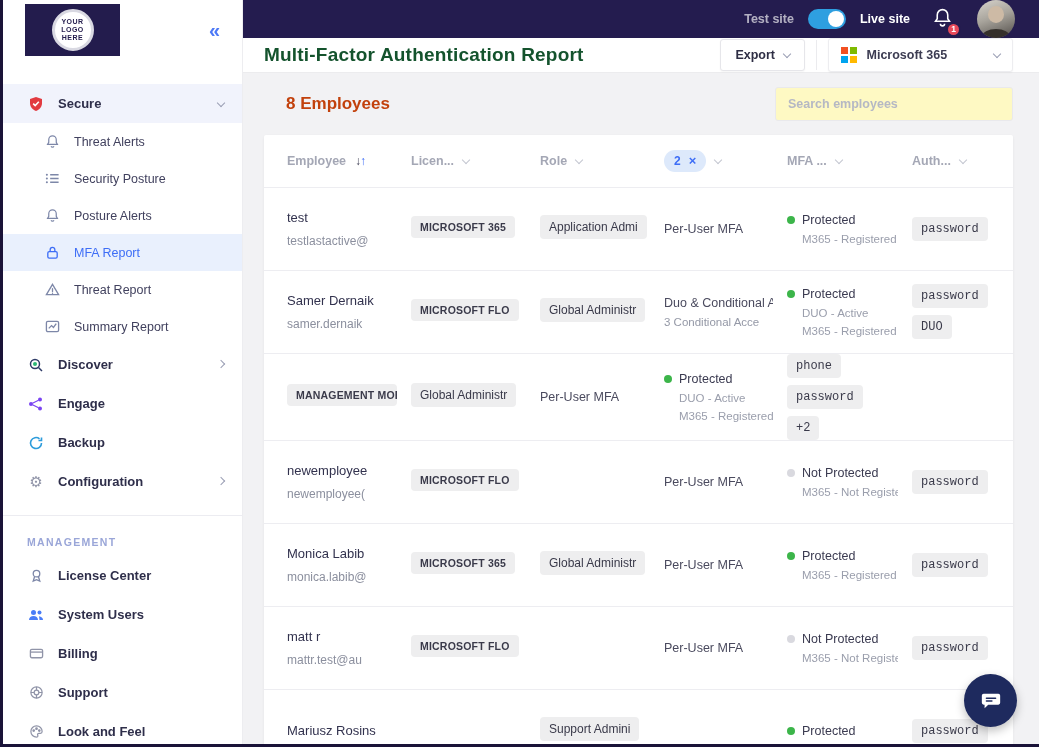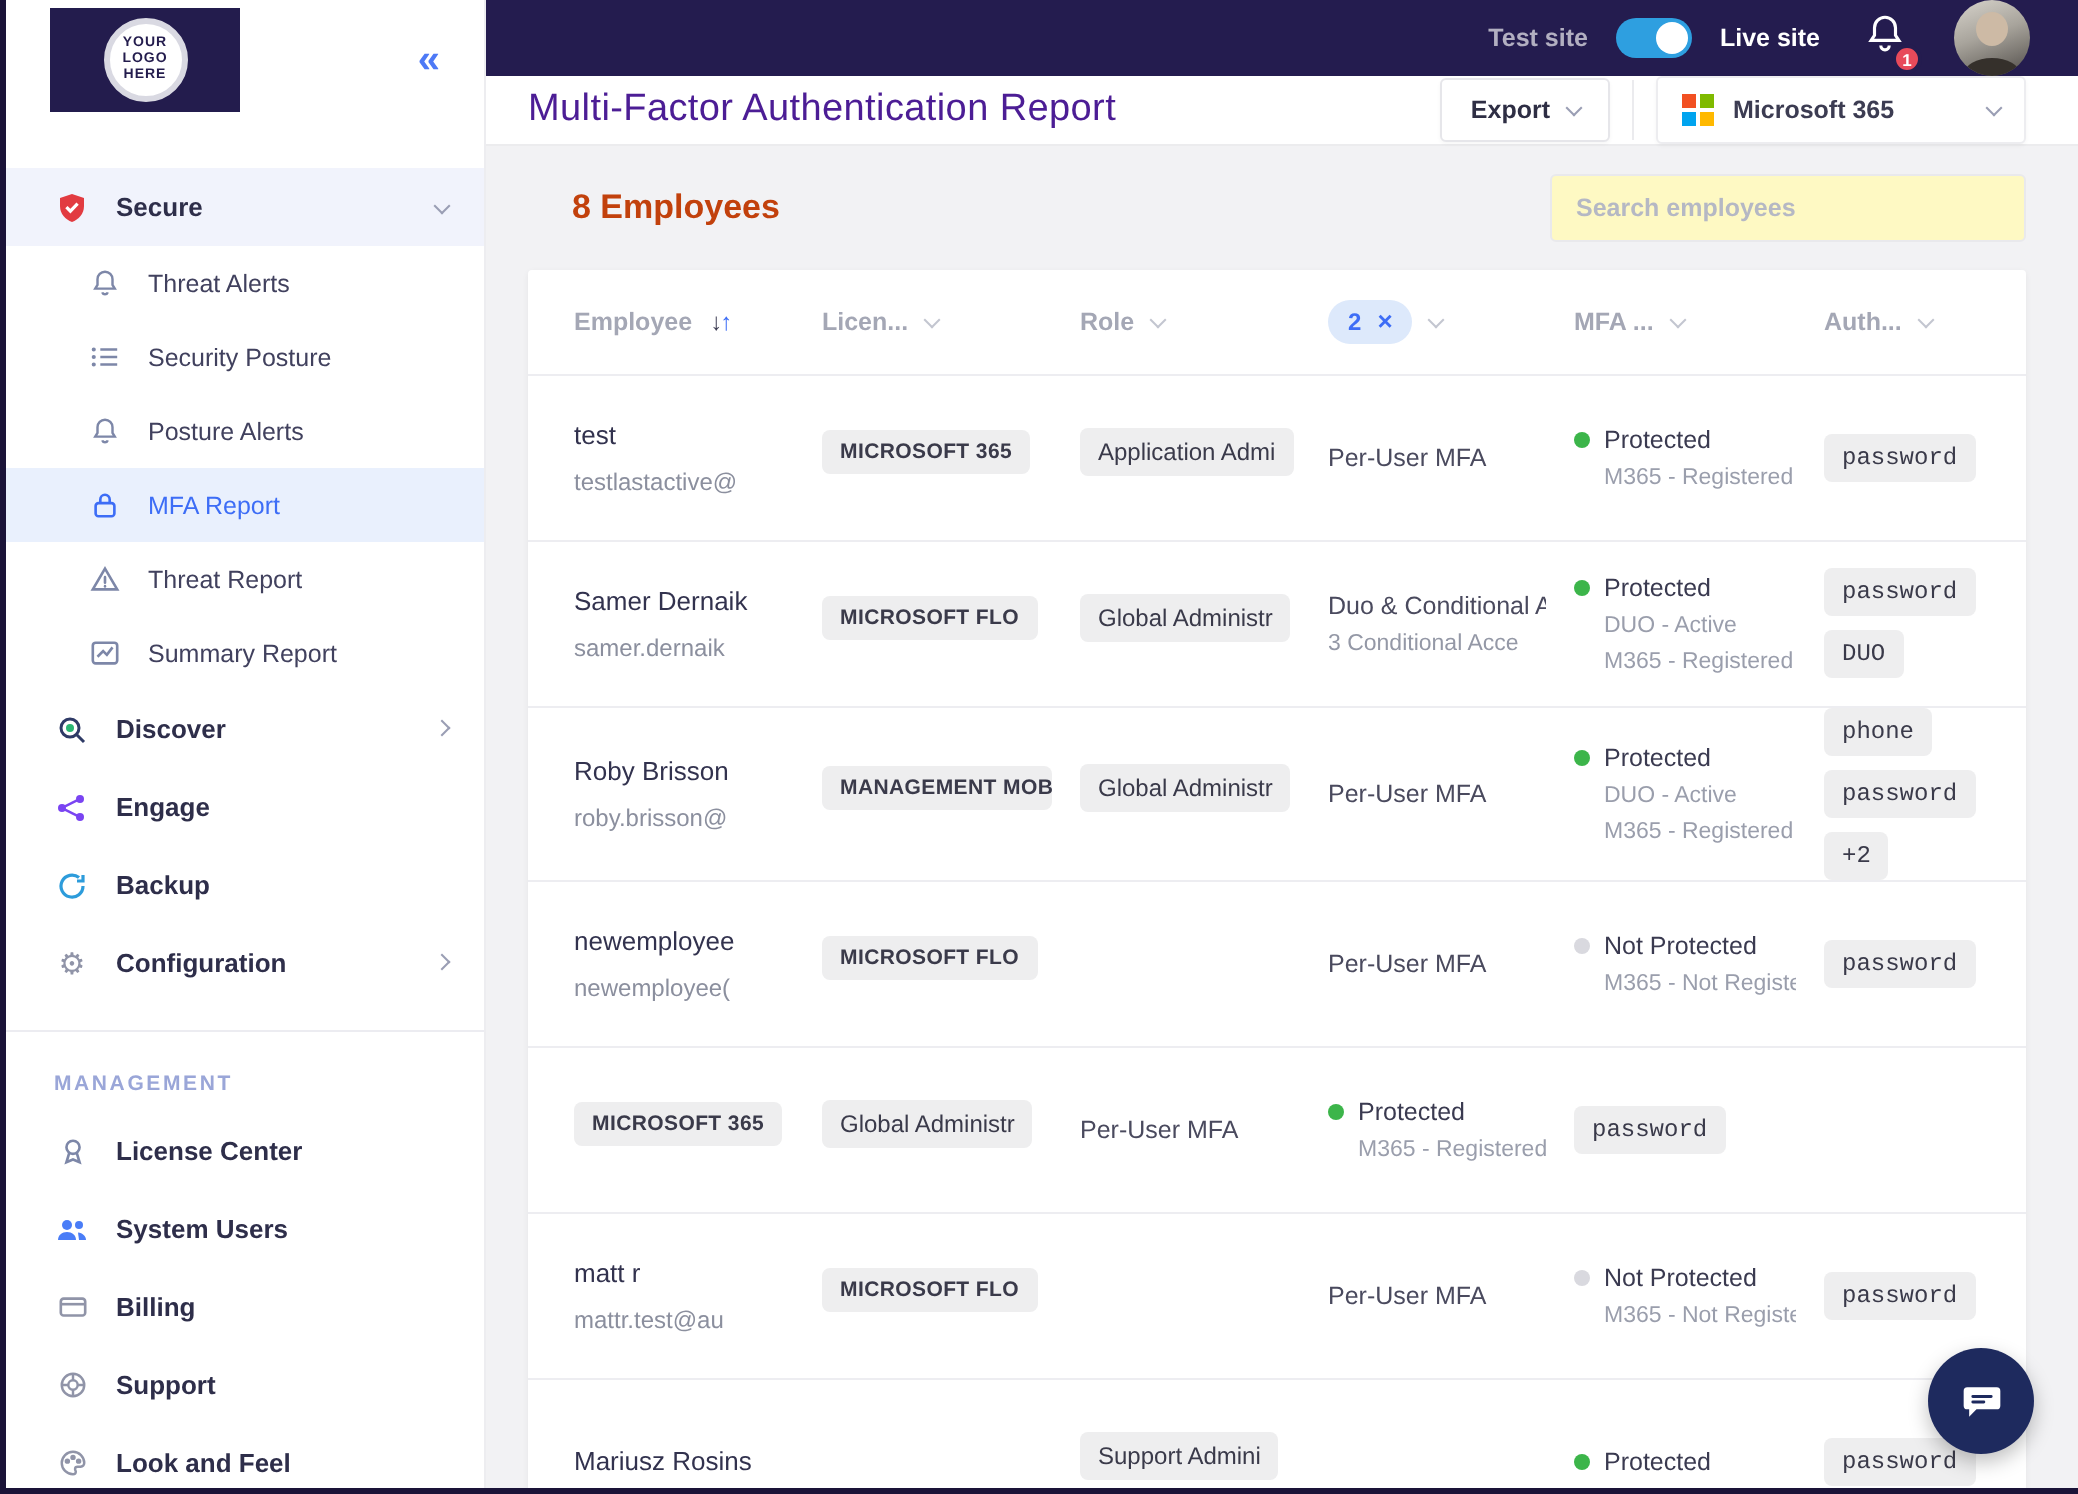--- a/index.html
+++ b/index.html
@@ -51,21 +51,21 @@
   .toggle { width:38px; height:20px; border-radius:10px; background:#2e9fe0; position:relative; cursor:pointer; }
   .toggle .knob { position:absolute; top:2px; right:2px; width:16px; height:16px; border-radius:50%; background:#fff; }
   .bell-wrap { position:relative; margin:0 10px 0 8px; cursor:pointer; }
   .badge { position:absolute; right:-8px; bottom:-5px; width:15px; height:15px; border-radius:50%; background:#e84a5a; border:2px solid #241c4f; color:#fff; font-size:8.5px; font-weight:700; display:flex; align-items:center; justify-content:center; }
   .avatar { width:38px; height:38px; border-radius:50%; position:relative; overflow:hidden; cursor:pointer;
             background:linear-gradient(160deg,#d8d4cc 0%,#a8a49c 45%,#504c48 100%); }
   .avatar::before { content:""; position:absolute; top:6px; left:11px; width:16px; height:17px; border-radius:50%; background:#cdbaa5; }
   .avatar::after  { content:""; position:absolute; bottom:-7px; left:5px; width:28px; height:16px; border-radius:50% 50% 0 0; background:#35302b; }
 
   .page-header { height:47px; background:#fff; border-bottom:1px solid #ececee; display:flex; align-items:center; padding:0 26px 0 21px; }
-  .page-title { flex:1; font-size:19px; font-weight:400; color:#4c1d95; letter-spacing:.2px; }
+  .page-title { flex:1; font-size:19px; font-weight:700; color:#14532d; letter-spacing:.2px; }
   .export-btn { display:flex; align-items:center; gap:9px; background:#fff; border:1px solid #e6e6ea; border-radius:3px; padding:8px 14px; font-size:12.5px; font-weight:700; color:#2e2e44; cursor:pointer; box-shadow:0 1px 2px rgba(0,0,0,.04); }
   .hdr-sep { width:1px; height:30px; background:#ebebee; margin:0 11px; }
   .tenant-select { display:flex; align-items:center; gap:10px; width:185px; background:#fff; border:1px solid #ededf0; border-radius:3px; padding:8px 12px; font-size:12.5px; font-weight:700; color:#3c3c52; cursor:pointer; box-shadow:0 1px 2px rgba(0,0,0,.04); }
   .tenant-select .lbl { flex:1; }
   .ms-logo { display:grid; grid-template-columns:7px 7px; grid-template-rows:7px 7px; gap:1.5px; }
   .ms-logo i { display:block; }
 
   .content { flex:1; padding:12px 26px 0 21px; min-width:0; }
   .toolbar { display:flex; align-items:center; justify-content:space-between; margin-top:2px; }
   .emp-count { font-size:17px; font-weight:700; color:#c2410c; padding-left:22px; }
@@ -404,24 +404,20 @@
           <div class="status-sub">DUO - Active</div>
           <div class="status-sub">M365 - Registered</div>
         </div>
         <div class="cell c-auth">
           <span class="chip">password</span>
           <span class="chip">DUO</span>
         </div>
       </div>
 
       <div class="trow">
-        <div class="cell c-emp">
-          <div class="emp-name">Roby Brisson</div>
-          <div class="emp-email">roby.brisson@</div>
-        </div>
         <div class="cell"><span class="chip lic-chip">MANAGEMENT MOB</span></div>
         <div class="cell"><span class="chip">Global Administr</span></div>
         <div class="cell">
             <div class="mfa-type">Per-User MFA</div>
           </div>
         <div class="cell">
           <div class="status-main">
               <span class="dot on"></span>
               <span>Protected</span>
             </div>
@@ -451,20 +447,24 @@
               <span>Not Protected</span>
             </div>
           <div class="status-sub">M365 - Not Registe</div>
         </div>
         <div class="cell c-auth">
             <span class="chip">password</span>
           </div>
       </div>
 
       <div class="trow">
+        <div class="cell c-emp">
+          <div class="emp-name">Monica Labib</div>
+          <div class="emp-email">monica.labib@</div>
+        </div>
         <div class="cell"><span class="chip lic-chip">MICROSOFT 365</span></div>
         <div class="cell"><span class="chip">Global Administr</span></div>
         <div class="cell">
             <div class="mfa-type">Per-User MFA</div>
           </div>
         <div class="cell">
           <div class="status-main">
               <span class="dot on"></span>
               <span>Protected</span>
             </div>

